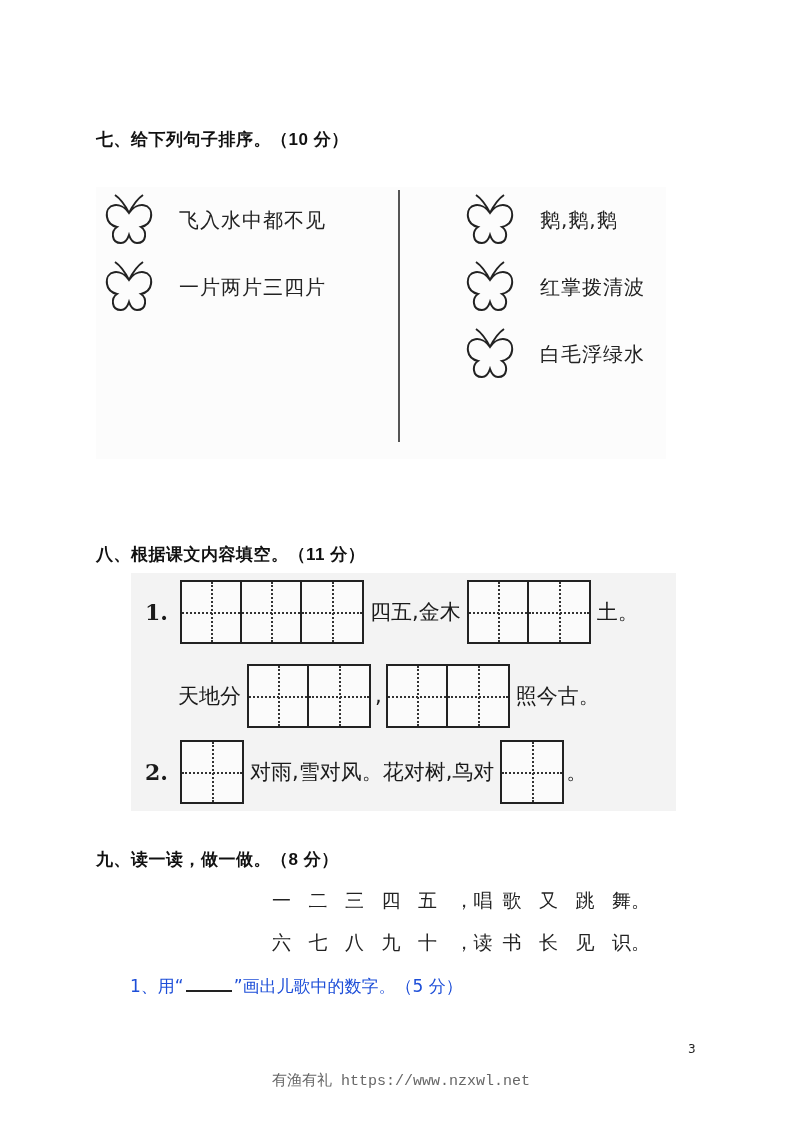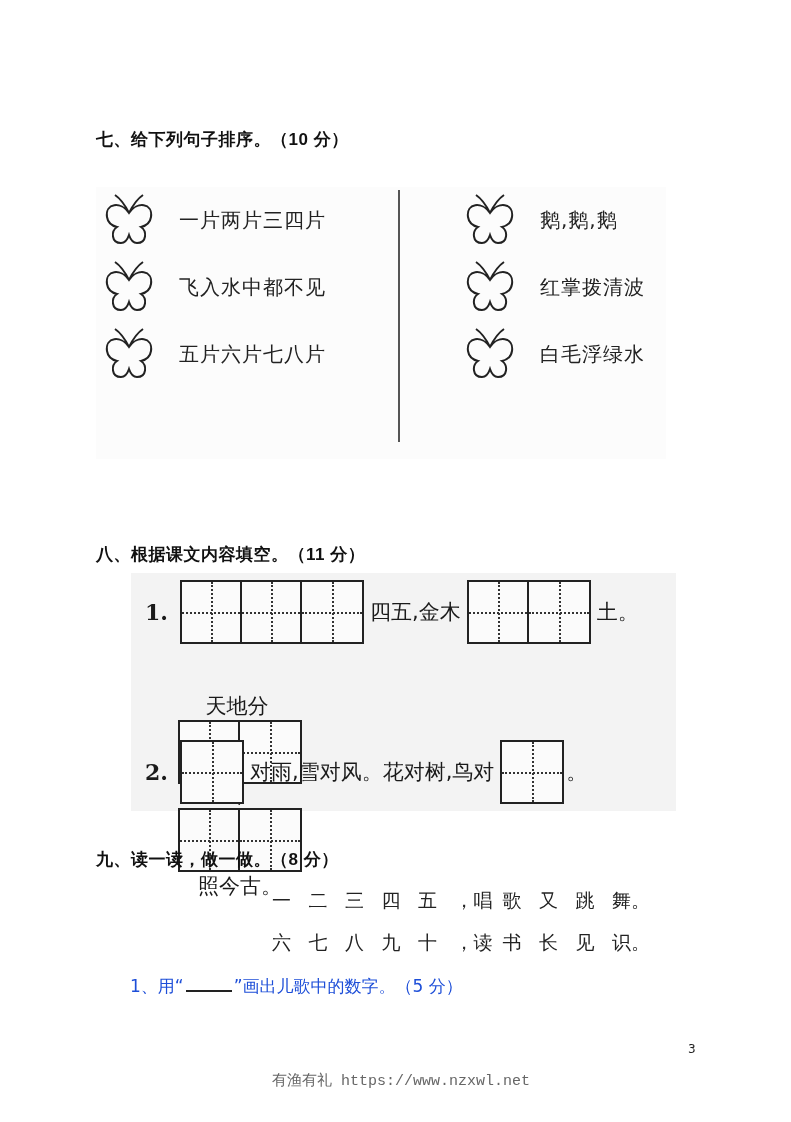--- a/index.html
+++ b/index.html
@@ -40,33 +40,27 @@
 <div class="abs sec-title" style="left:96px; top:128px;">七、给下列句子排序。（10 分）</div>
 
 <div class="abs s7-panel"></div>
 <div class="abs s7-divider"></div>
 
 <div class="abs" style="left:103px; top:190px;">
   <div class="s7-item" style="margin-bottom:7px;">
     <svg viewBox="0 0 52 58">
         <path d="M26 22 C22 14 18 8 12 4 M26 22 C30 14 34 8 40 4 M26 22 C18 10 2 12 4 26 C5 33 10 35 14 36 C8 40 8 52 18 52 C23 52 25 47 26 44 C27 47 29 52 34 52 C44 52 44 40 38 36 C42 35 47 33 48 26 C50 12 34 10 26 22 Z" fill="none" stroke="#222" stroke-width="2"></path>
       </svg>
-    <span class="s7-text">一片两片三四片</span>
+    <span class="s7-text">飞入水中都不见</span>
   </div>
   <div class="s7-item" style="margin-bottom:7px;">
     <svg viewBox="0 0 52 58">
         <path d="M26 22 C22 14 18 8 12 4 M26 22 C30 14 34 8 40 4 M26 22 C18 10 2 12 4 26 C5 33 10 35 14 36 C8 40 8 52 18 52 C23 52 25 47 26 44 C27 47 29 52 34 52 C44 52 44 40 38 36 C42 35 47 33 48 26 C50 12 34 10 26 22 Z" fill="none" stroke="#222" stroke-width="2"></path>
       </svg>
-    <span class="s7-text">飞入水中都不见</span>
-  </div>
-  <div class="s7-item">
-    <svg viewBox="0 0 52 58">
-        <path d="M26 22 C22 14 18 8 12 4 M26 22 C30 14 34 8 40 4 M26 22 C18 10 2 12 4 26 C5 33 10 35 14 36 C8 40 8 52 18 52 C23 52 25 47 26 44 C27 47 29 52 34 52 C44 52 44 40 38 36 C42 35 47 33 48 26 C50 12 34 10 26 22 Z" fill="none" stroke="#222" stroke-width="2"></path>
-      </svg>
-    <span class="s7-text">五片六片七八片</span>
+    <span class="s7-text">一片两片三四片</span>
   </div>
 </div>
 
 <div class="abs" style="left:464px; top:190px;">
   <div class="s7-item" style="margin-bottom:7px;">
     <svg viewBox="0 0 52 58">
         <path d="M26 22 C22 14 18 8 12 4 M26 22 C30 14 34 8 40 4 M26 22 C18 10 2 12 4 26 C5 33 10 35 14 36 C8 40 8 52 18 52 C23 52 25 47 26 44 C27 47 29 52 34 52 C44 52 44 40 38 36 C42 35 47 33 48 26 C50 12 34 10 26 22 Z" fill="none" stroke="#222" stroke-width="2"></path>
       </svg>
     <span class="s7-text">鹅,鹅,鹅</span>
   </div>
@@ -95,21 +89,21 @@
     <div class="cell"></div>
   </div>
   <span class="txt">四五,金木</span>
   <div class="grid-group">
     <div class="cell"></div>
     <div class="cell"></div>
   </div>
   <span class="txt">土。</span>
 </div>
 
-<div class="abs s8-line" style="left:178px; top:692px;flex-direction:column;">
+<div class="abs s8-line" style="left:178px; top:664px;">
   <span class="txt" style="margin-left:0;">天地分</span>
   <div class="grid-group">
     <div class="cell"></div>
     <div class="cell"></div>
   </div>
   <span class="txt" style="margin:0 4px;">,</span>
   <div class="grid-group">
     <div class="cell"></div>
     <div class="cell"></div>
   </div>

